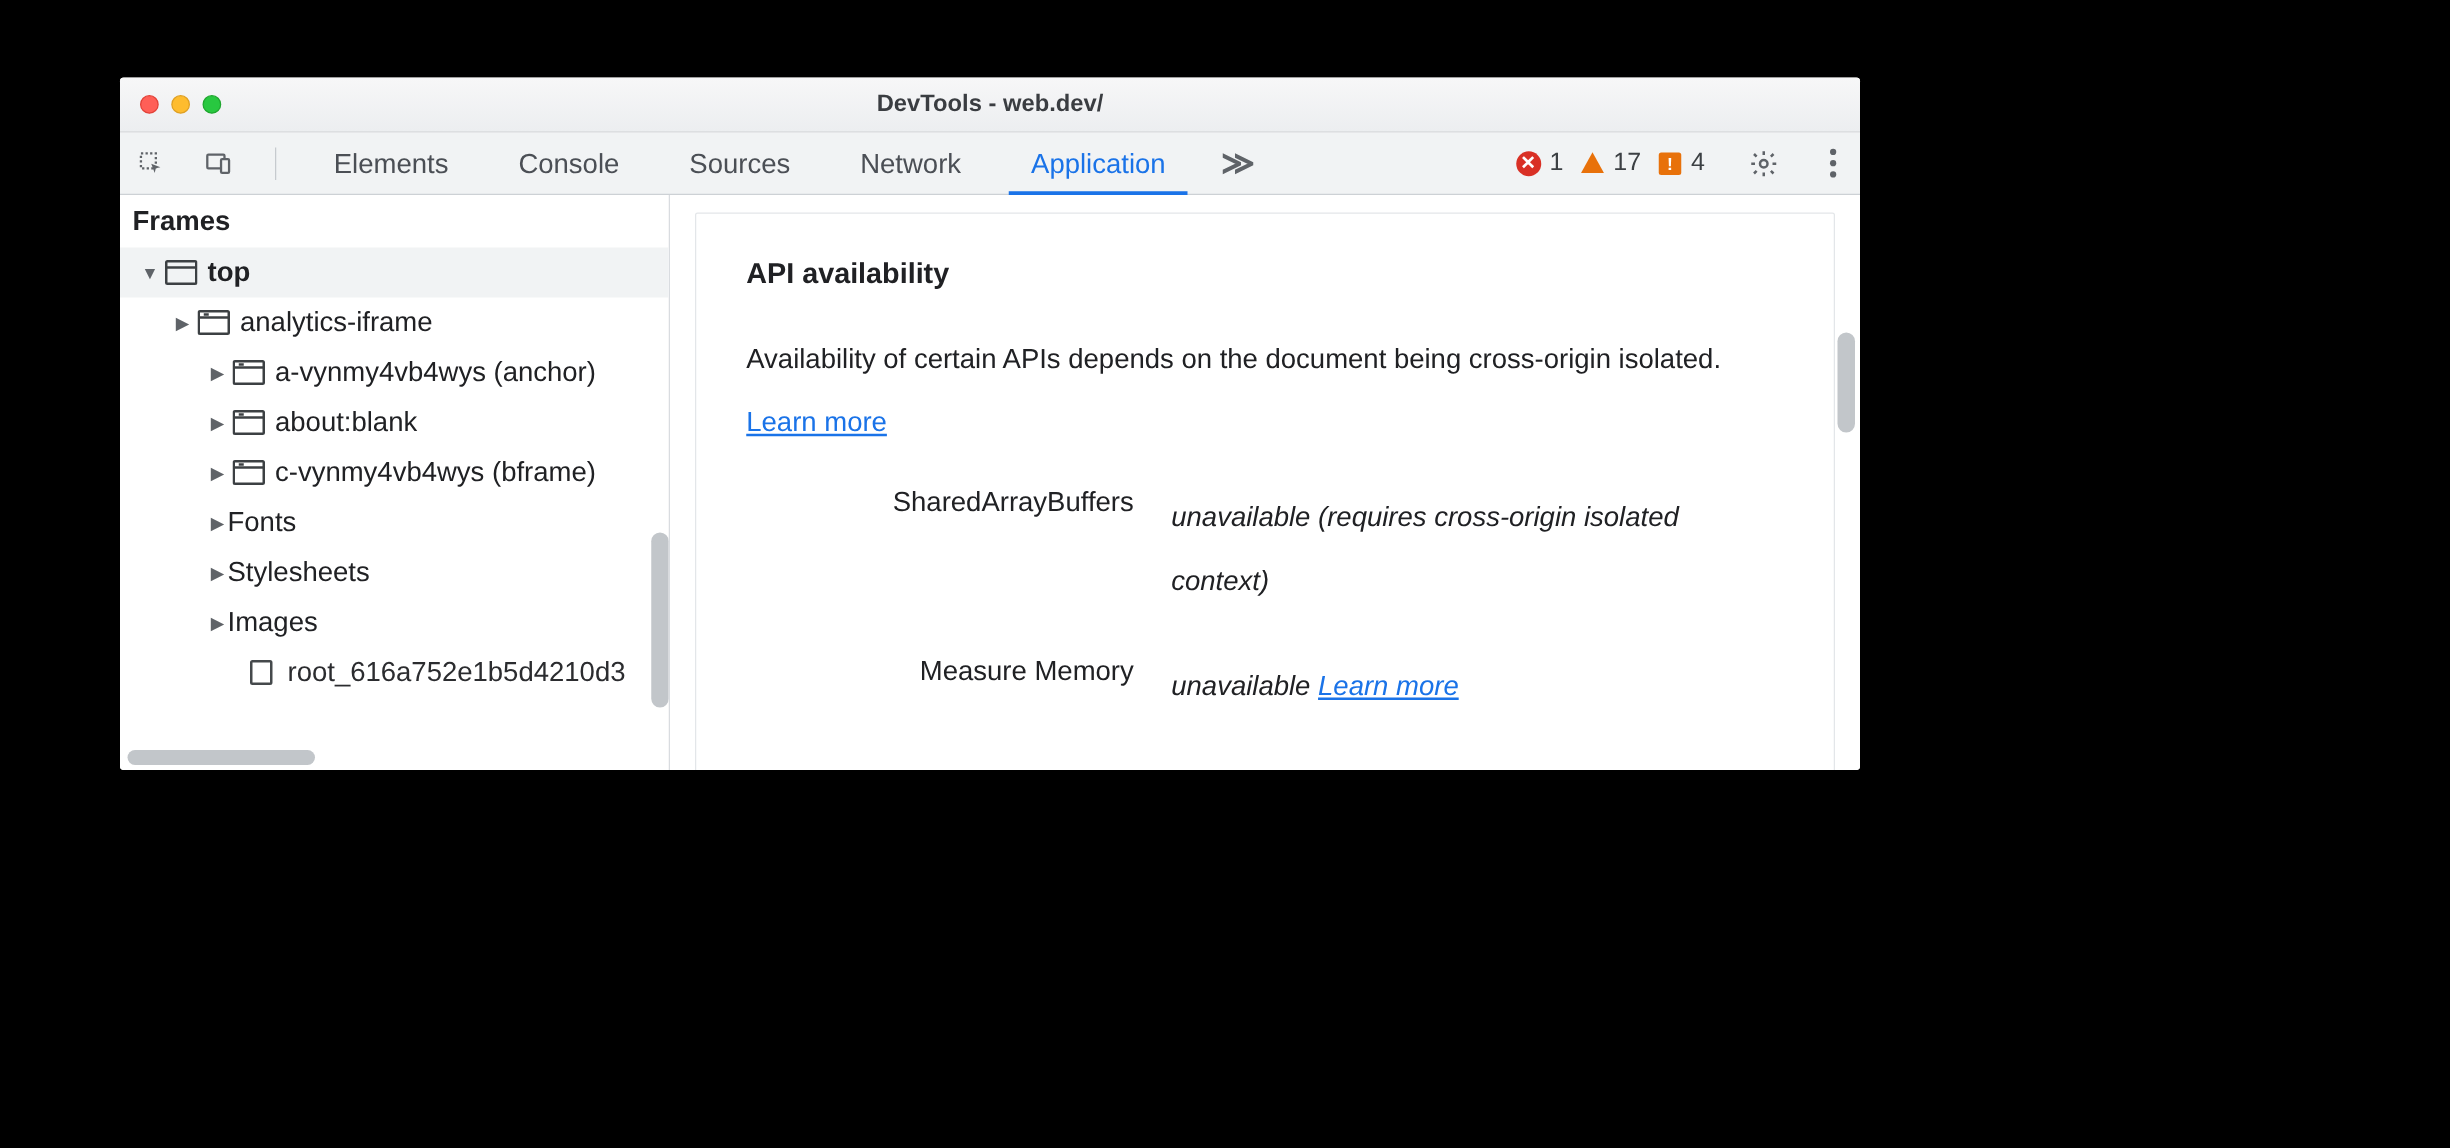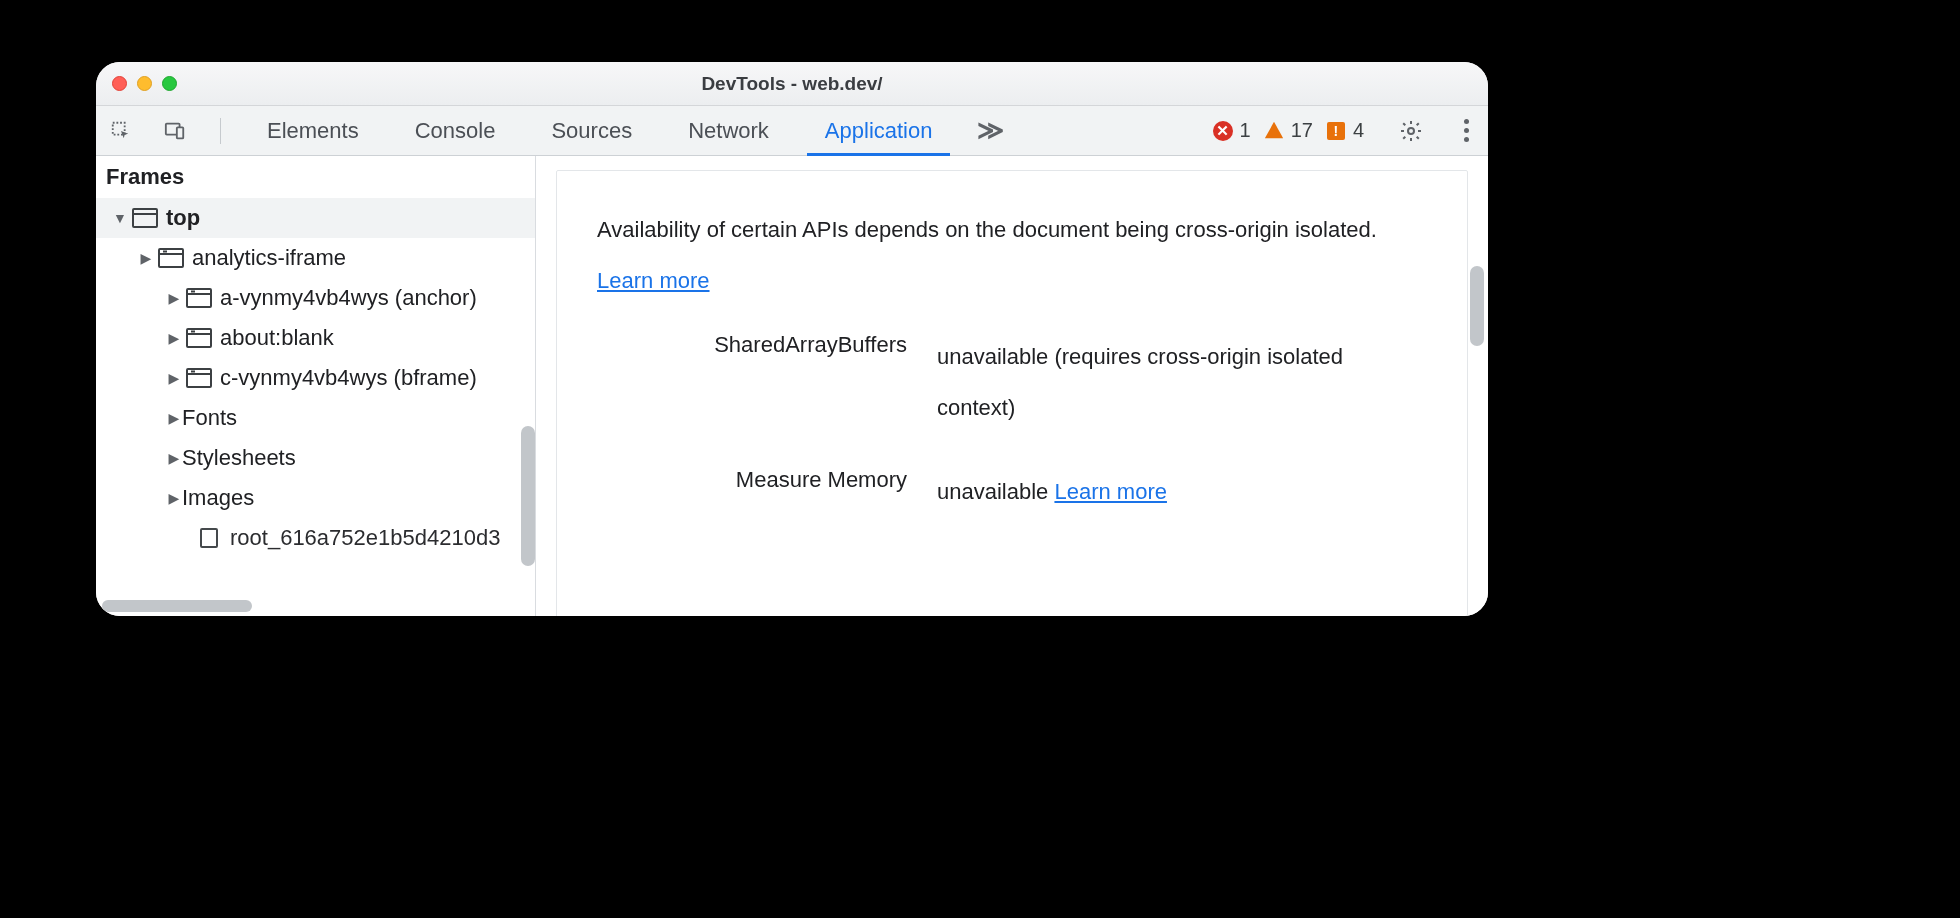--- a/index.html
+++ b/index.html
@@ -12,21 +12,21 @@
     align-items: flex-start;
     justify-content: flex-start;
   }
   .window {
     position: absolute;
     left: 96px;
     top: 62px;
     width: 1392px;
     height: 554px;
     background: #fff;
-    border-radius: 24px;
+    border-radius: 3px;
     box-shadow: 0 25px 60px rgba(0,0,0,0.6);
     overflow: hidden;
     display: flex;
     flex-direction: column;
   }
   
   .titlebar {
     height: 44px;
     background: linear-gradient(#f7f7f8,#eceef0);
     display: flex;
@@ -200,21 +200,21 @@
   a.link{ color:#1a73e8; text-decoration:underline; cursor:pointer;}
   .api-grid{
     display:grid;
     grid-template-columns: 310px 1fr;
     row-gap: 34px;
     column-gap: 30px;
     font-size:22px;
     color:#202124;
   }
   .api-label{ text-align:right; }
-  .api-val{ line-height:2.3; }
+  .api-val{ line-height:2.3;font-style:italic; }
   .main-vscroll{
     position:absolute; right:4px; top:110px; width:14px; height:80px; background:#c2c6ca; border-radius:7px;
   }
 </style>
 </head>
 <body>
 
 <div class="window">
 
   <div class="titlebar">
@@ -384,20 +384,21 @@
           </span>
           <span class="tree-label">root_616a752e1b5d4210d3</span>
         </div>
       </div>
       <div class="sidebar-vscroll"></div>
       <div class="sidebar-hscroll"></div>
     </div>
 
     <div class="main">
       <div class="card">
+        <h2>API availability</h2>
         <p>
           <span>Availability of certain APIs depends on the document being cross-origin isolated. </span><a class="link">Learn more</a>
         </p>
         <div class="api-grid">
           <div class="api-label">SharedArrayBuffers</div>
           <div class="api-val">unavailable   (requires cross-origin isolated context)</div>
           <div class="api-label">Measure Memory</div>
           <div class="api-val">
             <span>unavailable </span><a class="link">Learn more</a>
           </div>

